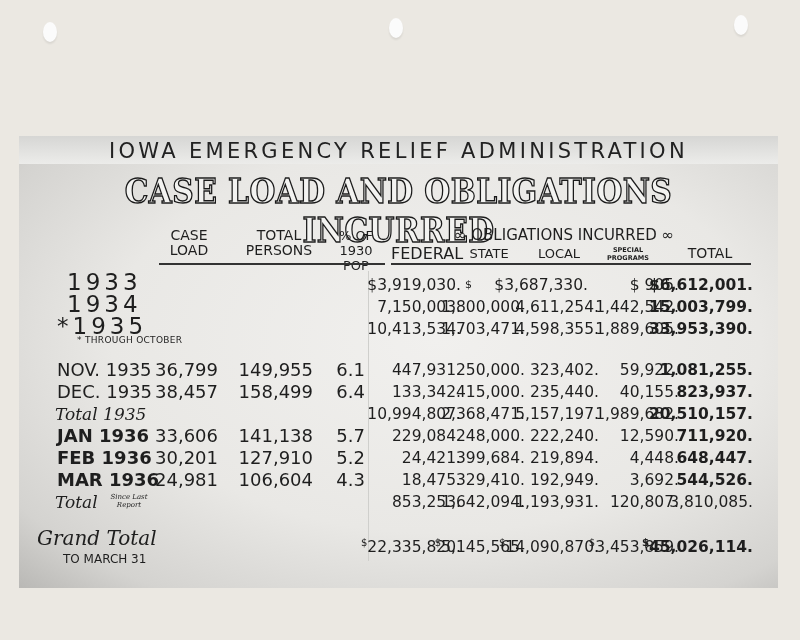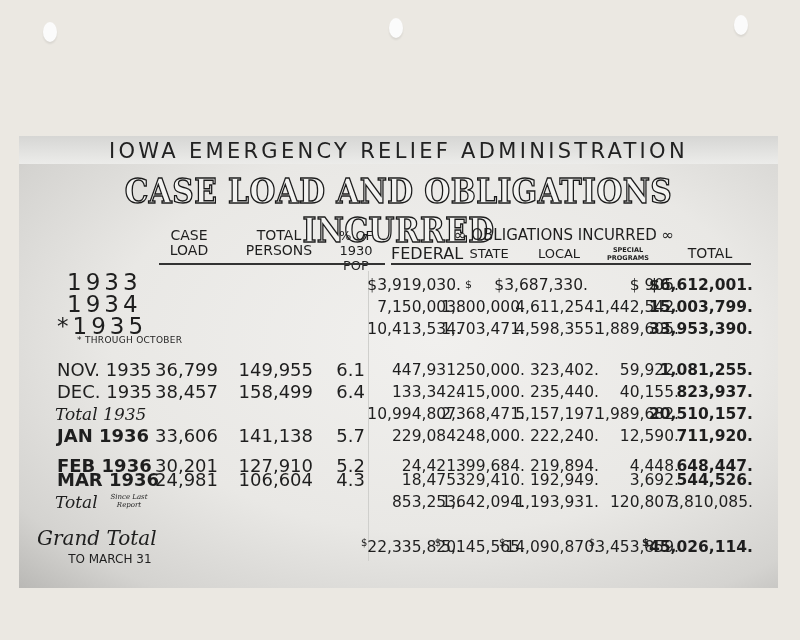--- a/index.html
+++ b/index.html
@@ -123,21 +123,21 @@
     <span class="cell lbl tot" style="left:38px;">JAN 1936</span>
     <span class="cell" style="right:560px;font-size:18px;">33,606</span>
     <span class="cell" style="right:465px;font-size:18px;">141,138</span>
     <span class="cell" style="right:413px;font-size:18px;">5.7</span>
     <span class="cell" style="right:317px;">229,084.</span>
     <span class="cell" style="right:253px;">248,000.</span>
     <span class="cell" style="right:179px;">222,240.</span>
     <span class="cell" style="right:99px;">12,590.</span>
     <span class="cell tot" style="right:25px;">711,920.</span>
   </div>
-  <div class="row" style="top:311px;margin-top:8px;">
+  <div class="row" style="top:311px;">
     <span class="cell lbl tot" style="left:38px;">FEB 1936</span>
     <span class="cell" style="right:560px;font-size:18px;">30,201</span>
     <span class="cell" style="right:465px;font-size:18px;">127,910</span>
     <span class="cell" style="right:413px;font-size:18px;">5.2</span>
     <span class="cell" style="right:317px;">24,421.</span>
     <span class="cell" style="right:253px;">399,684.</span>
     <span class="cell" style="right:179px;">219,894.</span>
     <span class="cell" style="right:99px;">4,448.</span>
     <span class="cell tot" style="right:25px;">648,447.</span>
   </div>
@@ -160,21 +160,21 @@
       </span>
     <span class="cell" style="right:317px;">853,253.</span>
     <span class="cell" style="right:253px;">1,642,094.</span>
     <span class="cell" style="right:179px;">1,193,931.</span>
     <span class="cell" style="right:99px;">120,807.</span>
     <span class="cell" style="right:25px;">3,810,085.</span>
   </div>
 
   <div style="position:absolute;left:18px;top:390px;">
     <div class="script" style="font-size:20px;">Grand Total</div>
-    <div style="font-size:12px;margin-left:26px;margin-top:2px;text-align:center;">TO MARCH 31</div>
+    <div style="font-size:12px;margin-left:26px;margin-top:2px;">TO MARCH 31</div>
   </div>
   <div class="row" style="top:400px;">
     <span class="cell" style="right:317px;"><span class="dollar">$</span><span>22,335,820.</span></span>
     <span class="cell" style="right:253px;"><span class="dollar">$</span><span>5,145,565.</span></span>
     <span class="cell" style="right:179px;"><span class="dollar">$</span><span>14,090,870.</span></span>
     <span class="cell" style="right:99px;"><span class="dollar">$</span><span>3,453,859.</span></span>
     <span class="cell tot" style="right:25px;"><span class="dollar">$</span><span>45,026,114.</span></span>
   </div>
 </div>
 

